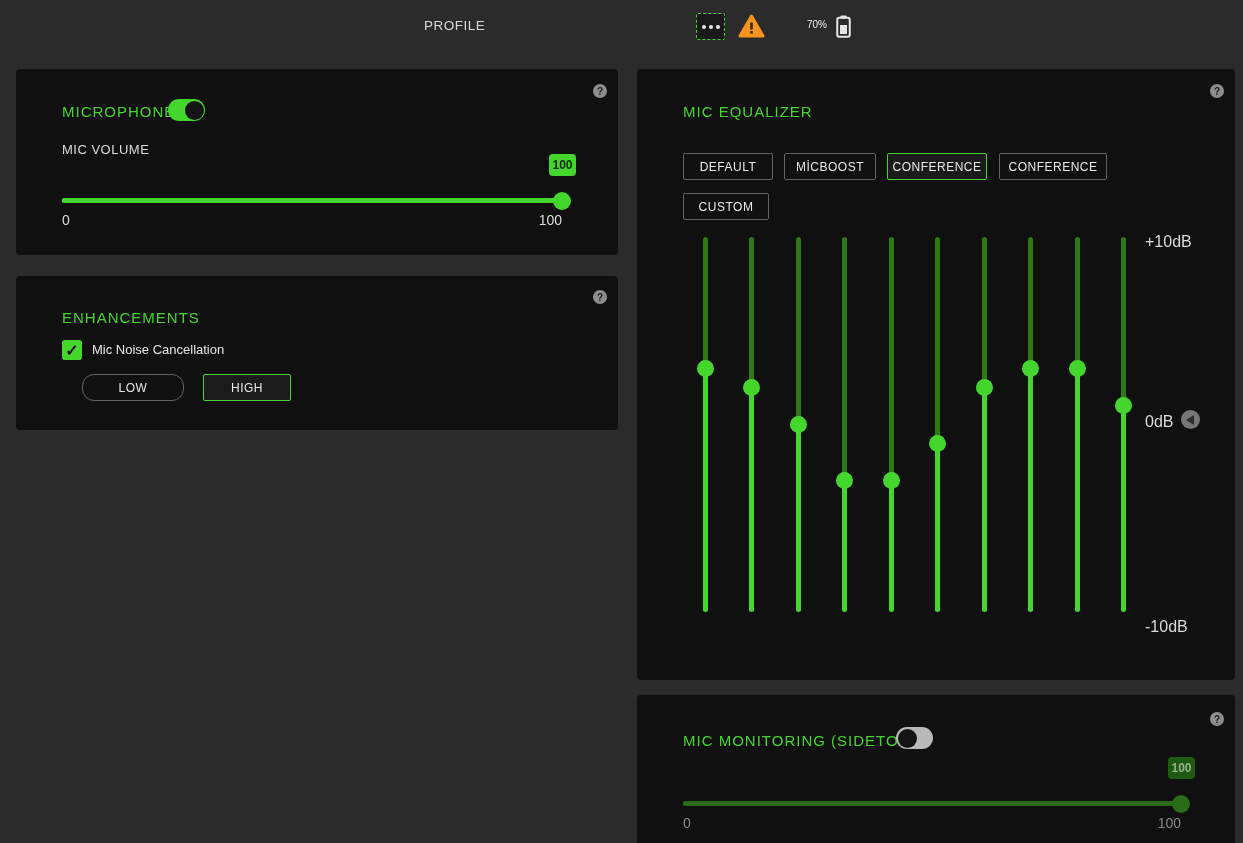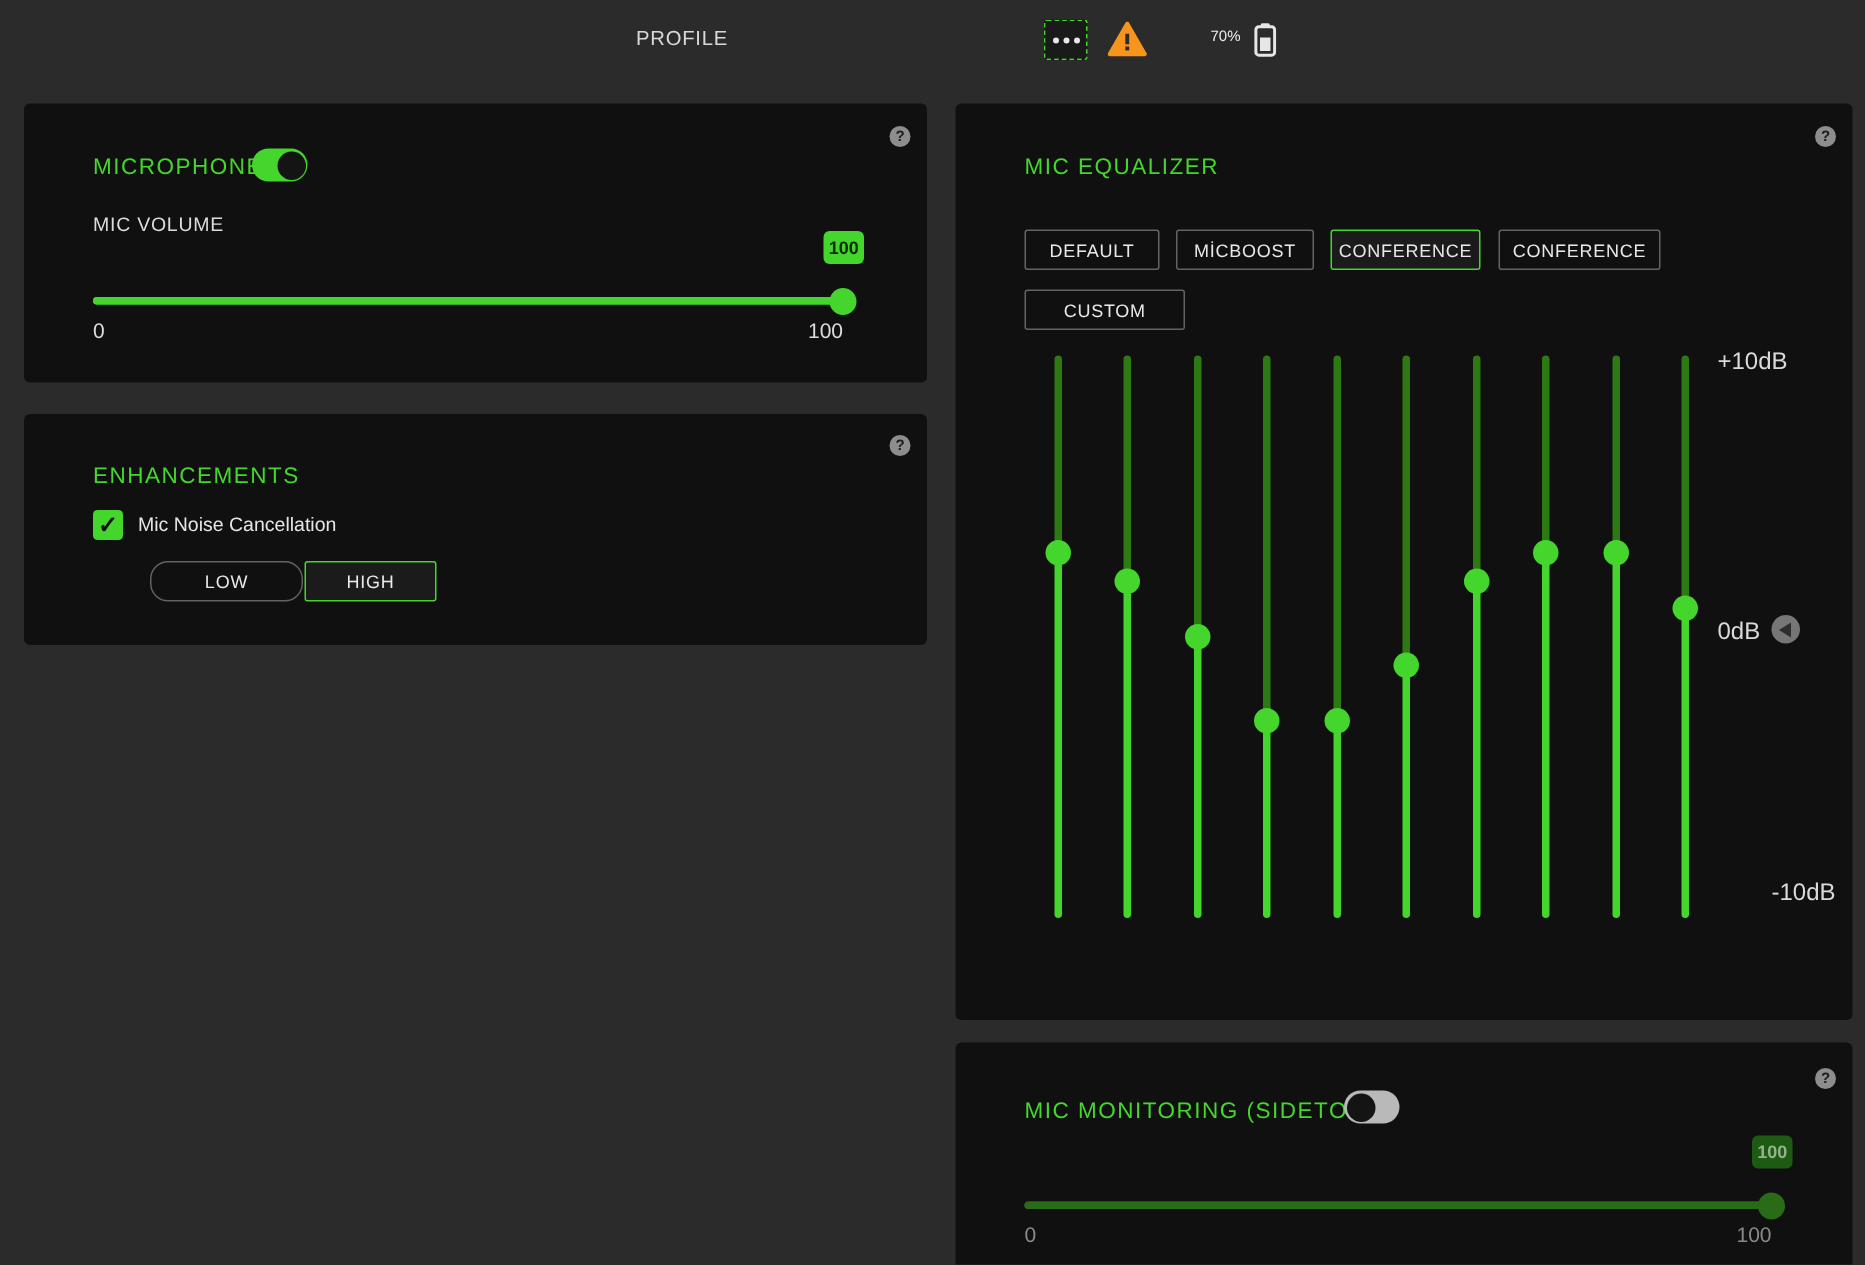--- a/index.html
+++ b/index.html
@@ -159,33 +159,33 @@
       <span>100</span>
     </div>
   </div>
 </div>
 
 <div class="card" style="left:16px; top:276px; width:602px; height:154px;">
   <div class="help-icon" style="right:11px; top:14px;">?</div>
   <div class="card-title" style="left:46px; top:33px;">ENHANCEMENTS</div>
   <div class="checkbox" style="left:46px; top:64px;">✓</div>
   <div class="check-label" style="left:76px; top:66px;">Mic Noise Cancellation</div>
-  <button class="opt-btn enh-opt" style="left:84px; top:98px; width:102px;border-radius:12px;">LOW</button>
+  <button class="opt-btn enh-opt" style="left:66px; top:98px; width:102px;border-radius:12px;">LOW</button>
   <button class="opt-btn enh-opt selected" style="left:187px; top:98px; width:88px;">HIGH</button>
 </div>
 
 <div class="card" style="left:637px; top:69px; width:598px; height:611px;">
   <div class="help-icon" style="right:11px; top:15px;">?</div>
   <div class="card-title" style="left:46px; top:34px;">MIC EQUALIZER</div>
 
   <button class="opt-btn preset" style="left:46px;  top:84px;  width:90px;">DEFAULT</button>
   <button class="opt-btn preset" style="left:147px; top:84px;  width:92px;">MİCBOOST</button>
   <button class="opt-btn preset selected" style="left:250px; top:84px;  width:100px;">CONFERENCE</button>
   <button class="opt-btn preset" style="left:362px; top:84px;  width:108px;">CONFERENCE</button>
-  <button class="opt-btn preset" style="left:46px;  top:124px; width:107px;">CUSTOM</button>
+  <button class="opt-btn preset" style="left:46px;  top:124px; width:86px;">CUSTOM</button>
 
   <div class="eq-area">
     <div class="eq-band">
         <div class="eq-rail-upper" style="height: 131.25px;"></div>
         <div class="eq-rail-lower" style="height: 243.75px;"></div>
         <div class="eq-handle" style="top: 122.75px;"></div>
       </div>
     <div class="eq-band">
         <div class="eq-rail-upper" style="height: 150px;"></div>
         <div class="eq-rail-lower" style="height: 225px;"></div>
@@ -229,21 +229,21 @@
     <div class="eq-band">
         <div class="eq-rail-upper" style="height: 168.75px;"></div>
         <div class="eq-rail-lower" style="height: 206.25px;"></div>
         <div class="eq-handle" style="top: 160.25px;"></div>
       </div>
   </div>
 
 
   <div class="eq-scale" style="left:508px; top:164px;">+10dB</div>
   <div class="eq-scale" style="left:508px; top:344px;">0dB</div>
-  <div class="eq-scale" style="left:508px; top:518px;margin-left:36px;">-10dB</div>
+  <div class="eq-scale" style="left:508px; top:549px;">-10dB</div>
   <div class="eq-reset" style="left:544px; top:341px;">
     <div class="tri"></div>
   </div>
 </div>
 
 <div class="card" style="left:637px; top:695px; width:598px; height:165px;">
   <div class="help-icon" style="right:11px; top:17px;">?</div>
   <div class="card-title" style="left:46px; top:37px;">MIC MONITORING (SIDETONE)</div>
   <div class="toggle off" style="left:259px; top:32px;">
     <div class="knob"></div>

